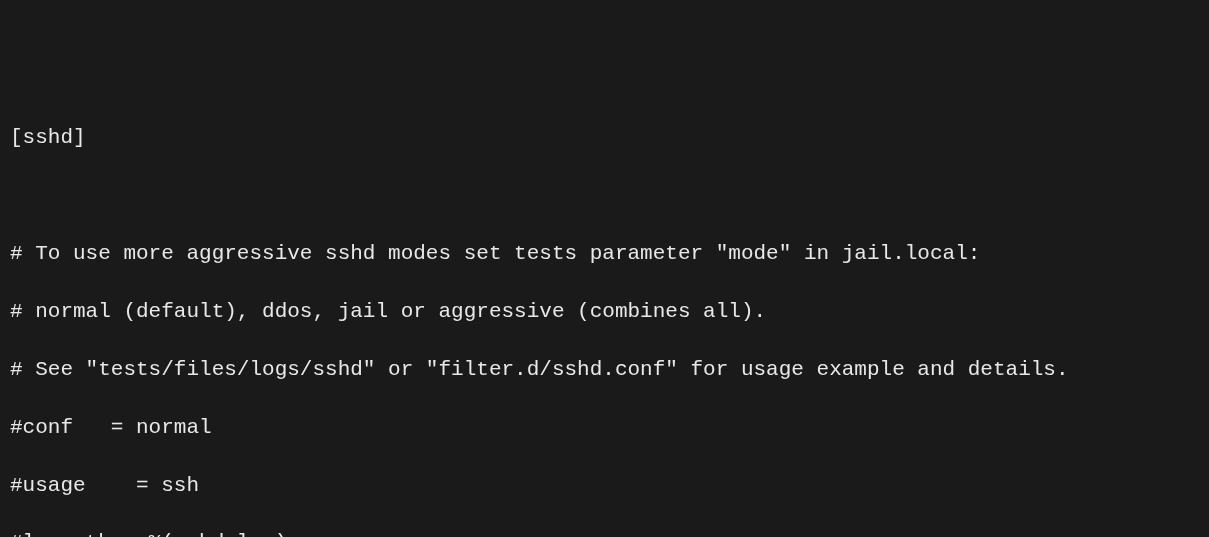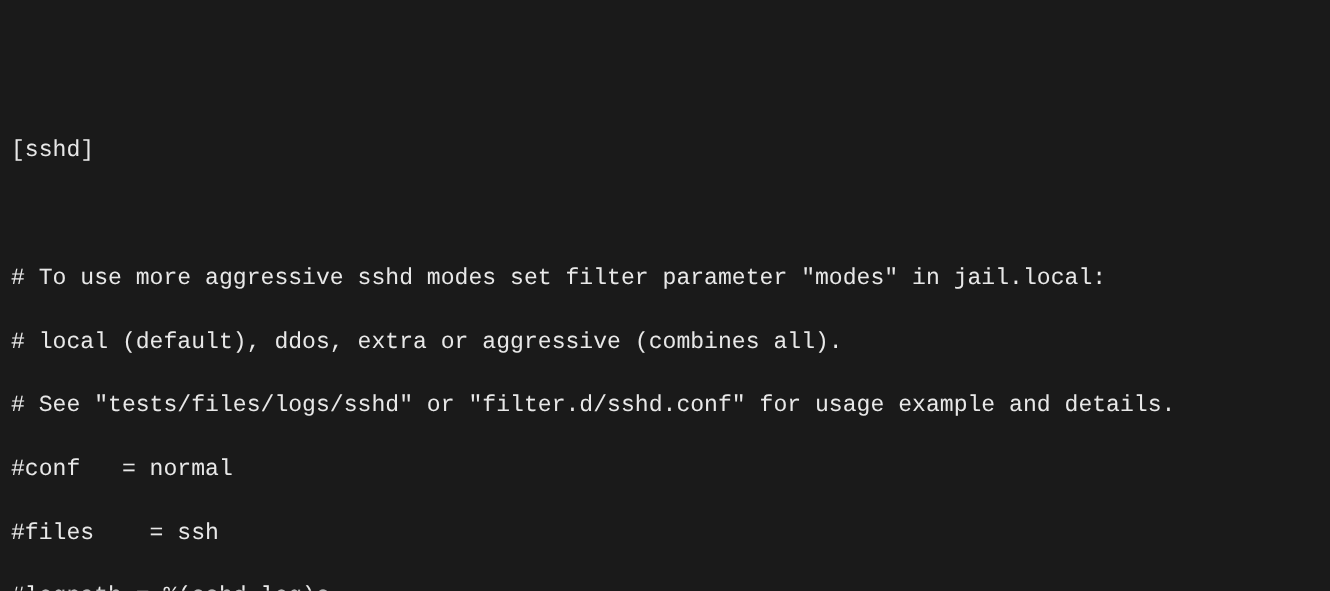--- a/index.html
+++ b/index.html
@@ -30,25 +30,25 @@
       color: #e8e8e8;
     }
   </style>
 </head>
 <body>
 
 
 
 <span class="line section-header">[sshd]</span>
 <span class="line"> </span>
-<span class="line comment"># To use more aggressive sshd modes set filter parameter "modes" in jail.local:</span>
-<span class="line comment"># local (default), ddos, extra or aggressive (combines all).</span>
+<span class="line comment"># To use more aggressive sshd modes set tests parameter "mode" in jail.local:</span>
+<span class="line comment"># normal (default), ddos, jail or aggressive (combines all).</span>
 <span class="line comment"># See "tests/files/logs/sshd" or "filter.d/sshd.conf" for usage example and details.</span>
 <span class="line comment">#conf   = normal</span>
-<span class="line comment">#files    = ssh</span>
+<span class="line comment">#usage    = ssh</span>
 <span class="line comment">#logpath = %(sshd_log)s</span>
 
 
 
 
 
 
 
 
 

